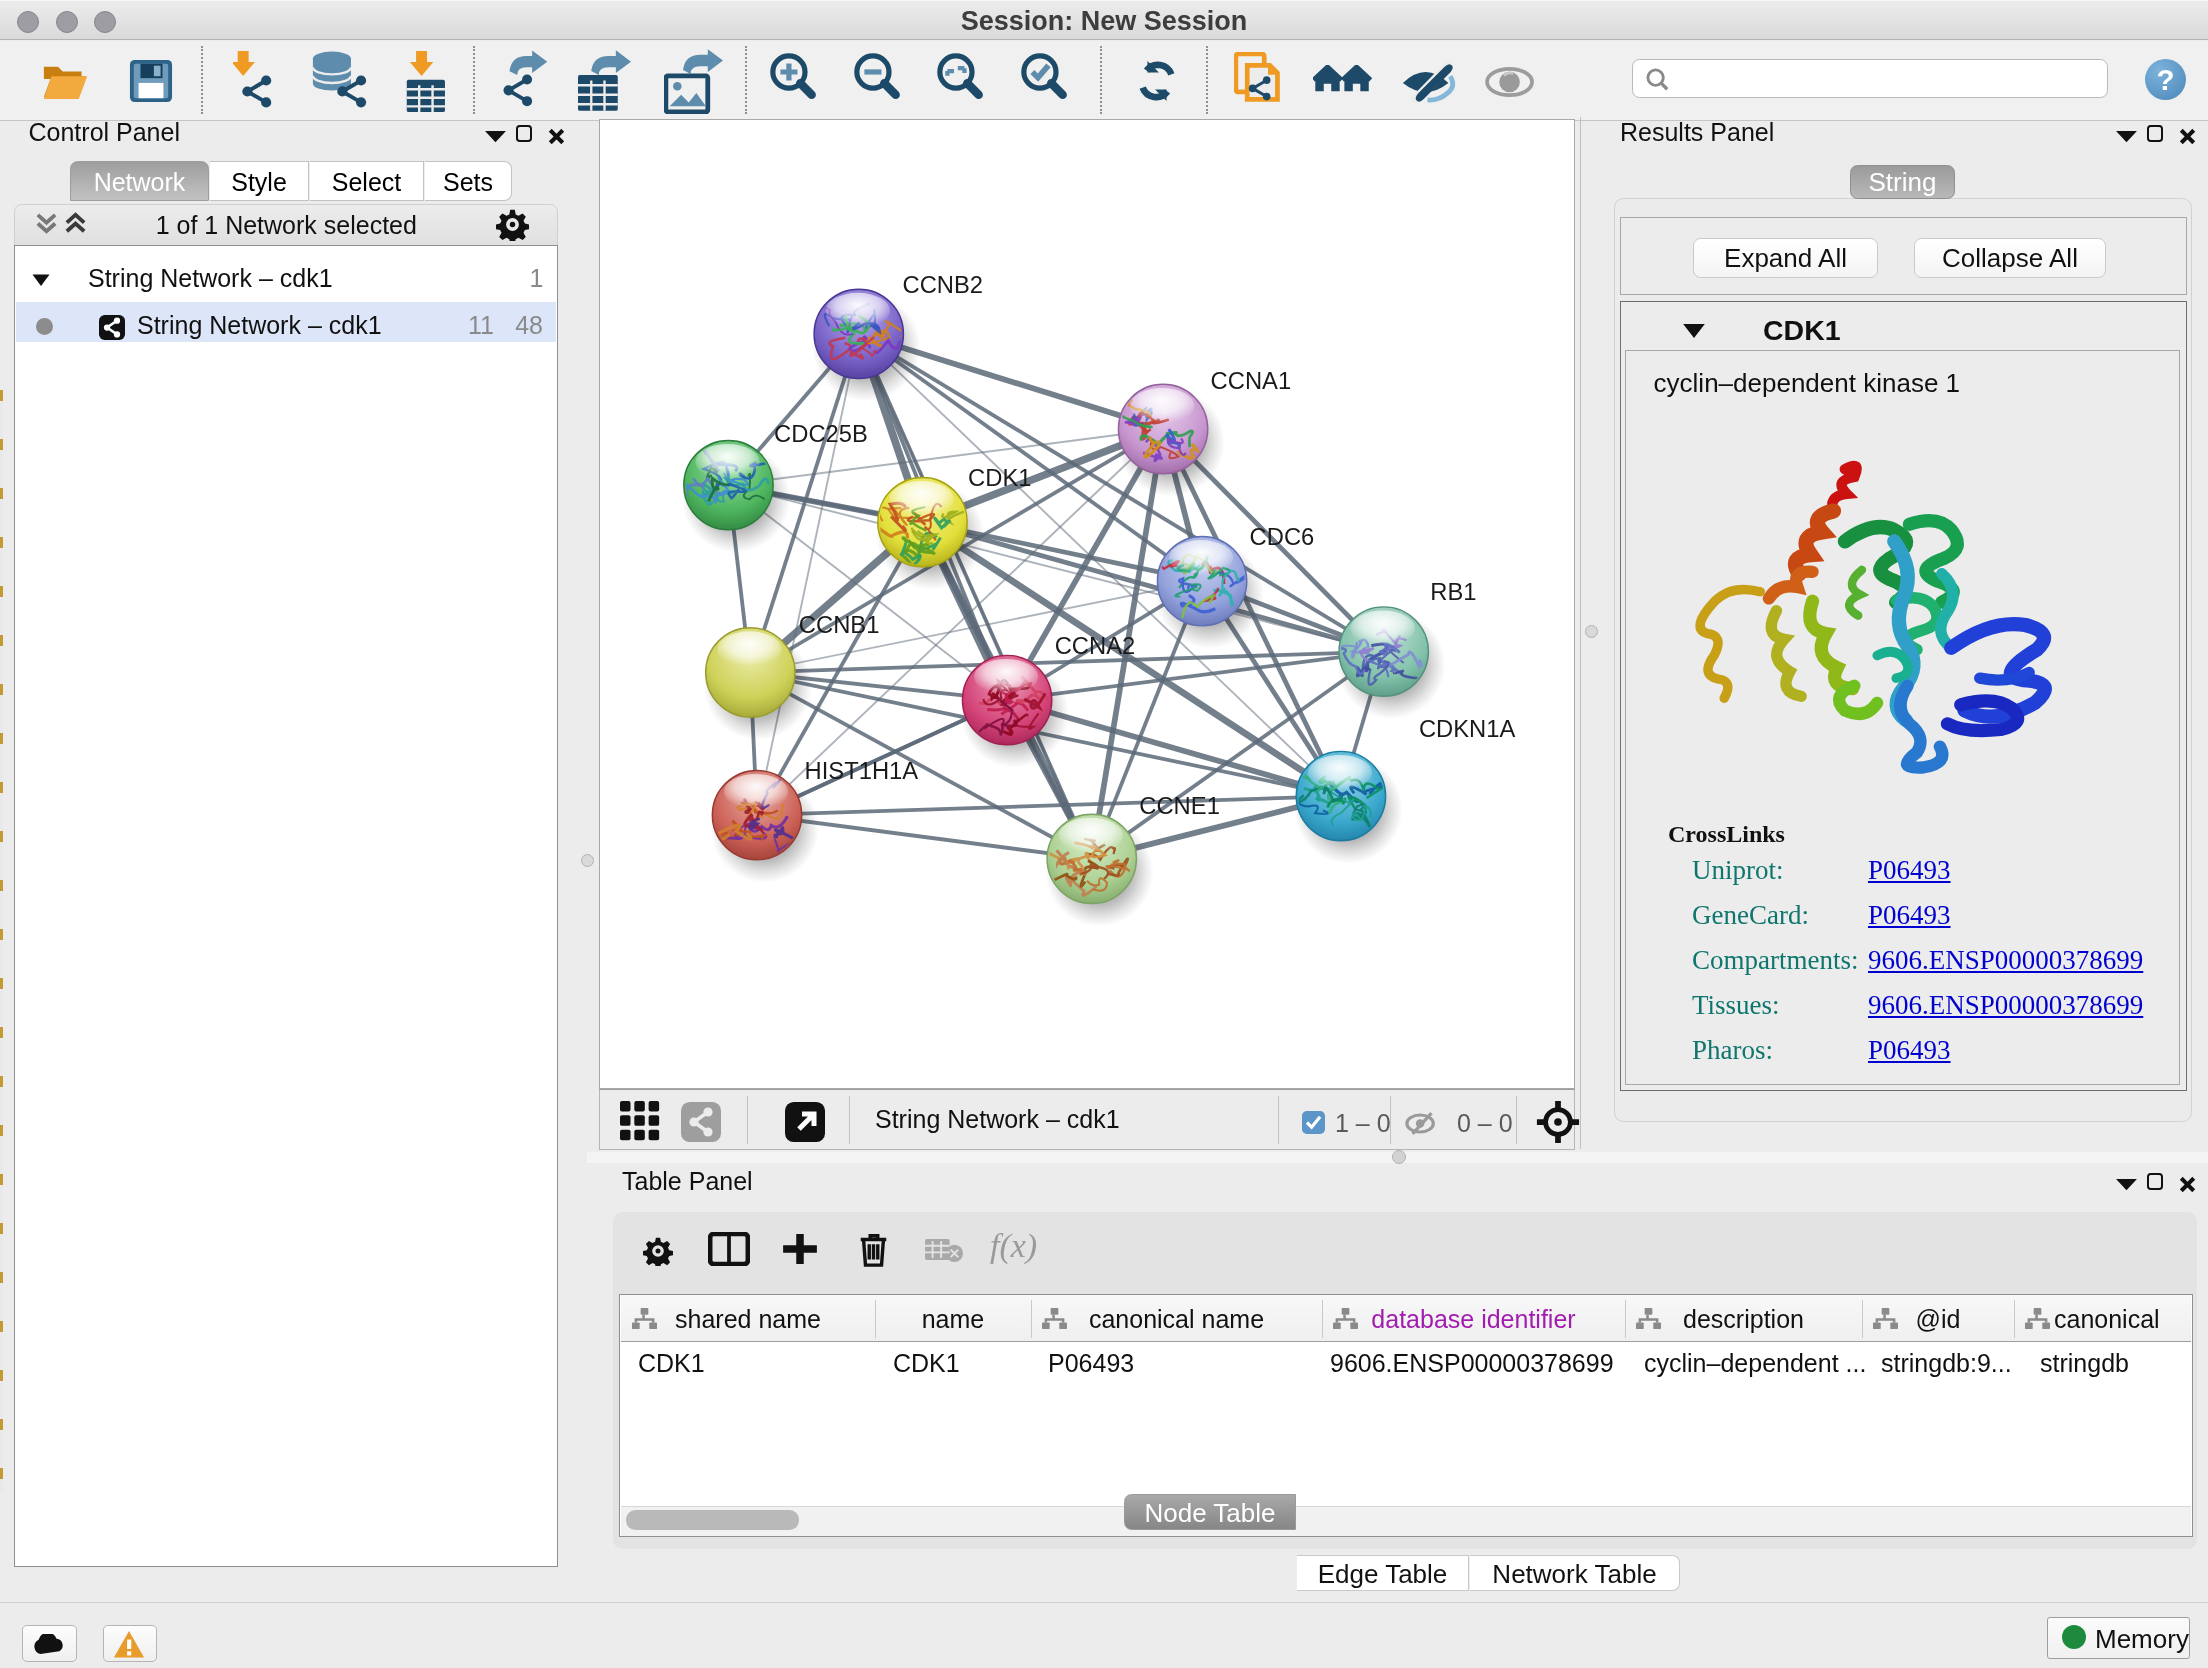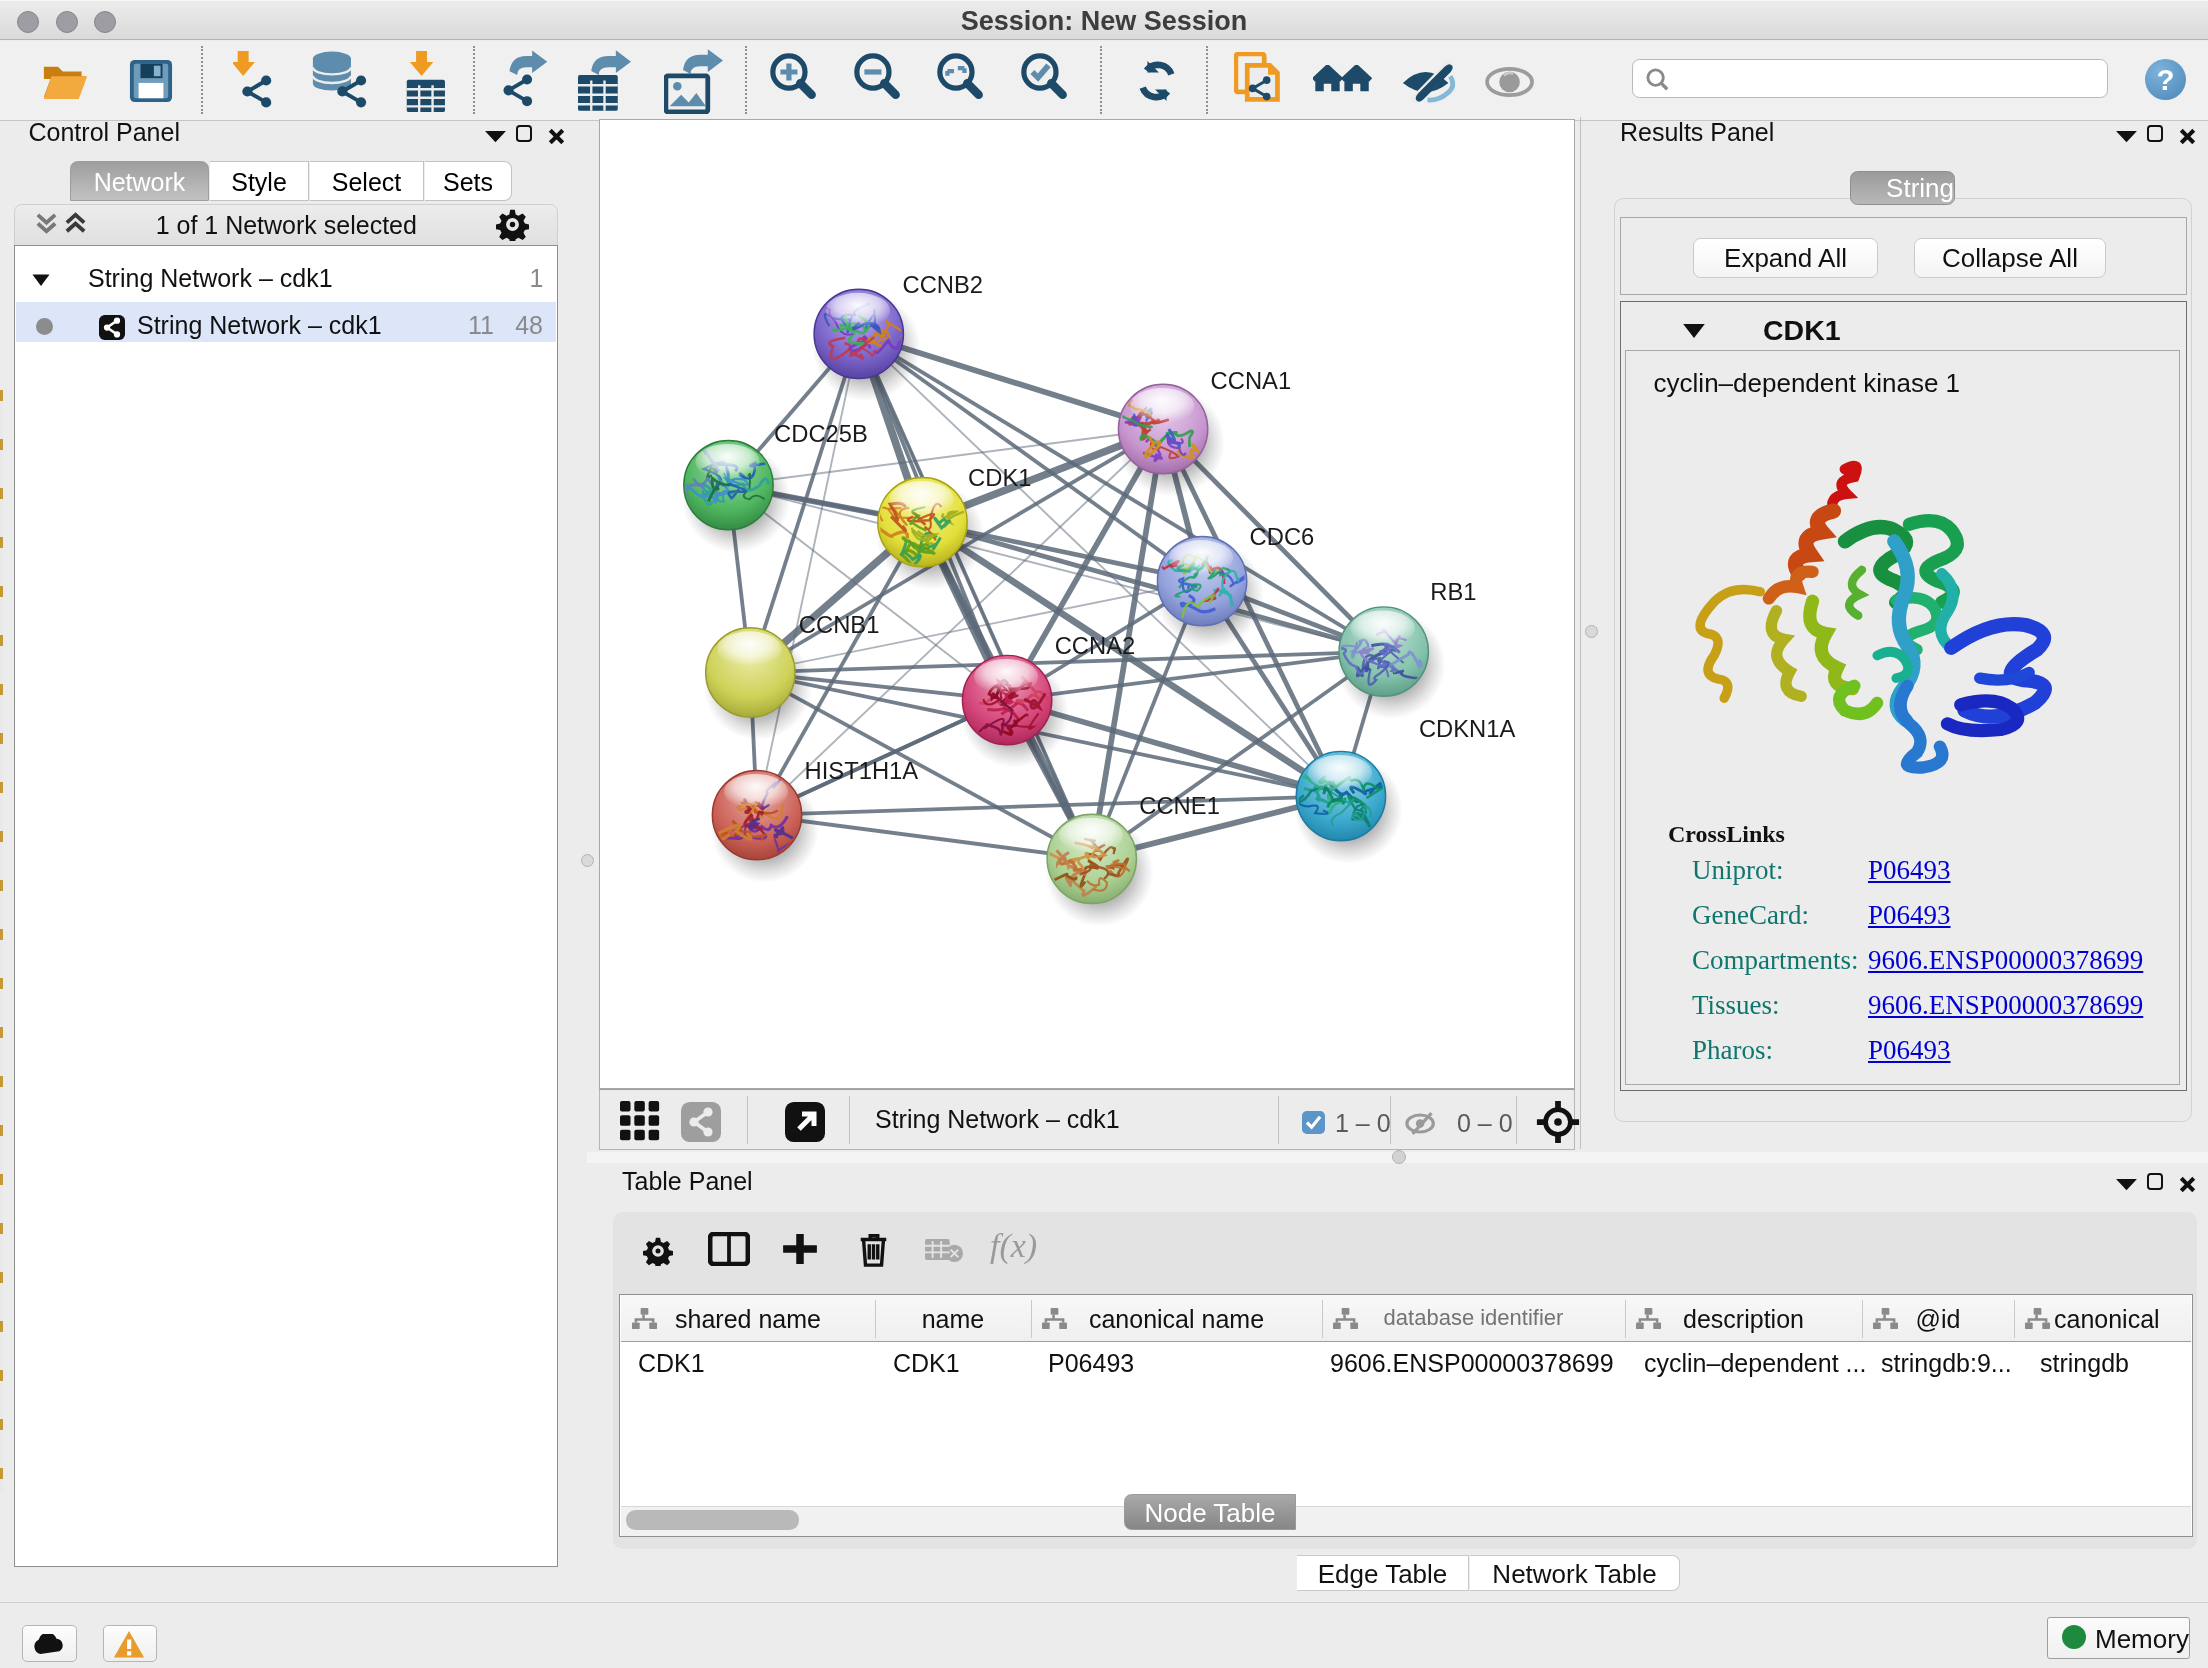--- a/index.html
+++ b/index.html
@@ -661,21 +661,21 @@
 <div class="abs" style="left:1580px;top:117px;width:1px;height:1032px;background:#c0c0c0"></div>
 <div class="abs" style="left:1620px;top:118px;font-size:25px;color:#111">Results Panel</div>
 <svg style="position:absolute;left:2115px;top:130px" width="23" height="13.3" viewBox="0 0 24 14">
     <path d="M1,1 h22 l-11.0,12 z" fill="#111"></path>
   </svg>
 <div style="position:absolute;left:2147px;top:125px;width:16px;height:17px;border:2.9px solid #111;border-radius:3.8px"></div>
 <svg style="position:absolute;left:2176px;top:125px" width="23" height="23" viewBox="0 0 24 24">
     <path d="M4,7 L7,4 L12,9 L17,4 L20,7 L15,12 L20,17 L17,20 L12,15 L7,20 L4,17 L9,12 Z" fill="#111"></path>
   </svg>
 <div class="abs" style="left:1614px;top:198px;width:578px;height:924px;background:#ebebeb;border:1px solid #d2d2d2;border-radius:9.5px"></div>
-<div class="abs" style="left:1850px;top:171px;width:105px;height:34px;border:1px solid #8f8f8f;border-radius:7.6px;background:linear-gradient(#9b9b9b,#b8b8b8);color:#fff;font-size:26px;text-align:right;line-height:33px">String</div>
+<div class="abs" style="left:1850px;top:165px;width:105px;height:34px;border:1px solid #8f8f8f;border-radius:7.6px;background:linear-gradient(#9b9b9b,#b8b8b8);color:#fff;font-size:26px;text-align:center;line-height:33px">String</div>
 
 <div class="abs" style="left:1620px;top:217px;width:567px;height:78px;background:#ececec;border:1.9px solid #a8a8a8"></div>
 <div class="abs" style="left:1693px;top:238px;width:185px;height:40px;background:linear-gradient(#ffffff,#f4f4f4);border:1.9px solid #c9c9c9;border-radius:7.6px;font-size:26px;color:#111;text-align:center;line-height:38px">Expand All</div>
 <div class="abs" style="left:1914px;top:238px;width:192px;height:40px;background:linear-gradient(#ffffff,#f4f4f4);border:1.9px solid #c9c9c9;border-radius:7.6px;font-size:26px;color:#111;text-align:center;line-height:38px">Collapse All</div>
 
 <div class="abs" style="left:1620px;top:301px;width:567px;height:790px;background:#ececec;border:1.9px solid #6e6e6e"></div>
 <svg class="abs" style="left:1682px;top:323px" width="24" height="16" viewBox="0 0 25 17">
     <path d="M1,1 h23 l-11.5,15 z" fill="#111"></path>
   </svg>
 <div class="abs" style="left:1763px;top:314px;font-size:28.5px;font-weight:bold;color:#111">CDK1</div>
@@ -770,21 +770,21 @@
 <div class="abs" style="left:1031px;top:1305px;width:291px;text-align:center;font-size:25px;color:#111;white-space:nowrap;overflow:hidden">canonical name</div>
 <div class="abs" style="left:1322px;top:1300px;height:38px;border-left:1.9px solid #c9c9c9"></div>
 <svg class="abs" style="left:1332px;top:1307px" width="27" height="25" viewBox="0 0 28 26">
     <g fill="#8a8a8a">
       <rect x="10" y="1" width="8" height="7" rx="1"></rect>
       <rect x="1" y="16" width="8" height="7" rx="1"></rect>
       <rect x="19" y="16" width="8" height="7" rx="1"></rect>
       <path d="M13,8 v5 M5,16 v-3 h18 v3" stroke="#8a8a8a" stroke-width="2.6" fill="none"></path>
     </g>
   </svg>
-<div class="abs" style="left:1322px;top:1305px;width:303px;text-align:center;font-size:22px;color:#737373;white-space:nowrap;overflow:hidden">database identifier</div>
+<div class="abs" style="left:1322px;top:1305px;width:303px;text-align:center;font-size:25px;color:#a21caf;white-space:nowrap;overflow:hidden">database identifier</div>
 <div class="abs" style="left:1625px;top:1300px;height:38px;border-left:1.9px solid #c9c9c9"></div>
 <svg class="abs" style="left:1635px;top:1307px" width="27" height="25" viewBox="0 0 28 26">
     <g fill="#8a8a8a">
       <rect x="10" y="1" width="8" height="7" rx="1"></rect>
       <rect x="1" y="16" width="8" height="7" rx="1"></rect>
       <rect x="19" y="16" width="8" height="7" rx="1"></rect>
       <path d="M13,8 v5 M5,16 v-3 h18 v3" stroke="#8a8a8a" stroke-width="2.6" fill="none"></path>
     </g>
   </svg>
 <div class="abs" style="left:1625px;top:1305px;width:237px;text-align:center;font-size:25px;color:#111;white-space:nowrap;overflow:hidden">description</div>

